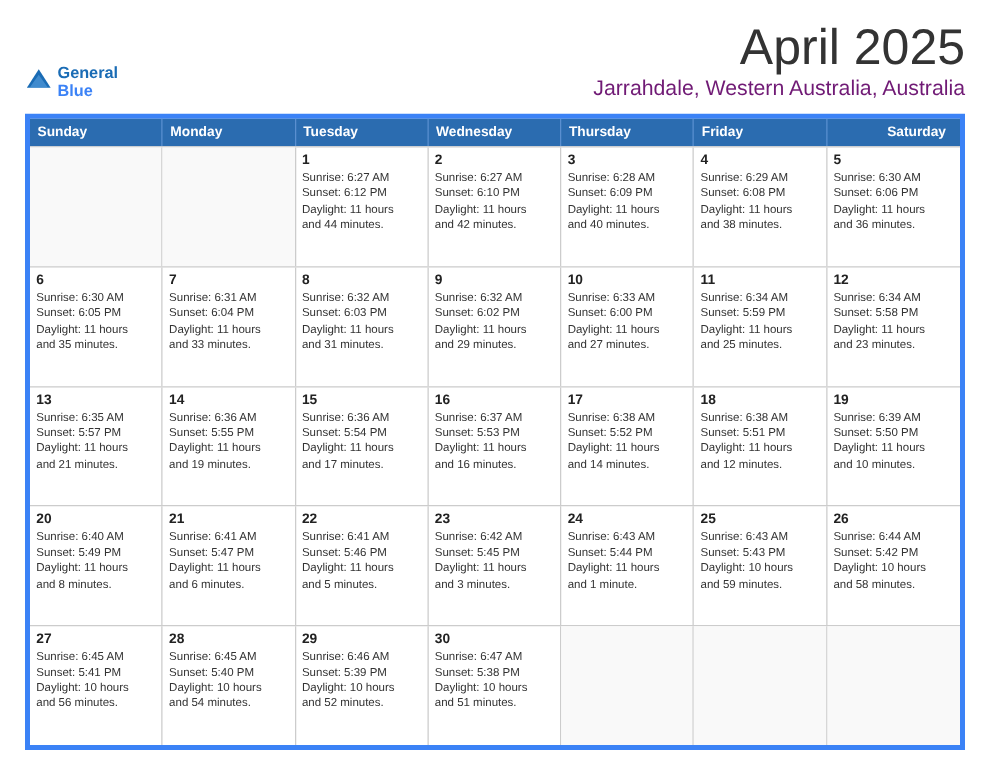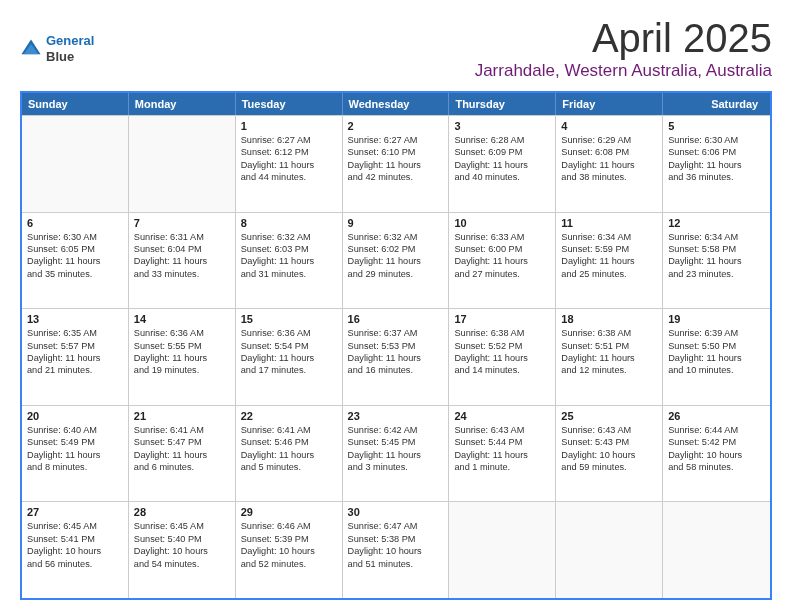--- a/index.html
+++ b/index.html
@@ -12,21 +12,21 @@
     }
     .page {
       width: 792px;
       height: 612px;
       padding: 16px 20px 12px 20px;
       display: flex;
       flex-direction: column;
     }
     .header {
       display: flex;
-      align-items: center;
+      align-items: flex-end;
       justify-content: space-between;
       margin-bottom: 10px;
     }
     .logo {
       display: flex;
       align-items: center;
       gap: 4px;
     }
     .logo-text {
       font-size: 13px;
@@ -50,21 +50,21 @@
       font-weight: normal;
     }
     .location {
       font-size: 17px;
       color: #701a75;
     }
     .calendar {
       flex: 1;
       display: flex;
       flex-direction: column;
-      border: 2px solid #3b82f6;
+      border: 4px solid #3b82f6;
     }
     .cal-header {
       display: grid;
       grid-template-columns: repeat(7, 1fr);
       background: #2b6cb0;
     }
     .cal-header-cell {
       color: #fff;
       font-size: 11px;
       font-weight: bold;
@@ -117,21 +117,21 @@
 
 <div class="page">
   <div class="header">
     <div class="logo">
       <svg class="logo-icon" viewBox="0 0 30 30">
         <polygon points="15,2 28,22 2,22" fill="#1a6cb5"></polygon>
         <polygon points="15,8 25,22 5,22" fill="#5aa0e0" opacity="0.6"></polygon>
       </svg>
       <div class="logo-text">
         <div><span>General</span></div>
-        <div><span style="color:#404040">Blue</span></div>
+        <div><span style="color:#3b82f6">Blue</span></div>
       </div>
     </div>
     <div class="title-block">
       <div class="month-title">April 2025</div>
       <div class="location">Jarrahdale, Western Australia, Australia</div>
     </div>
   </div>
 
   <div class="calendar">
     <div class="cal-header" id="cal-header">

